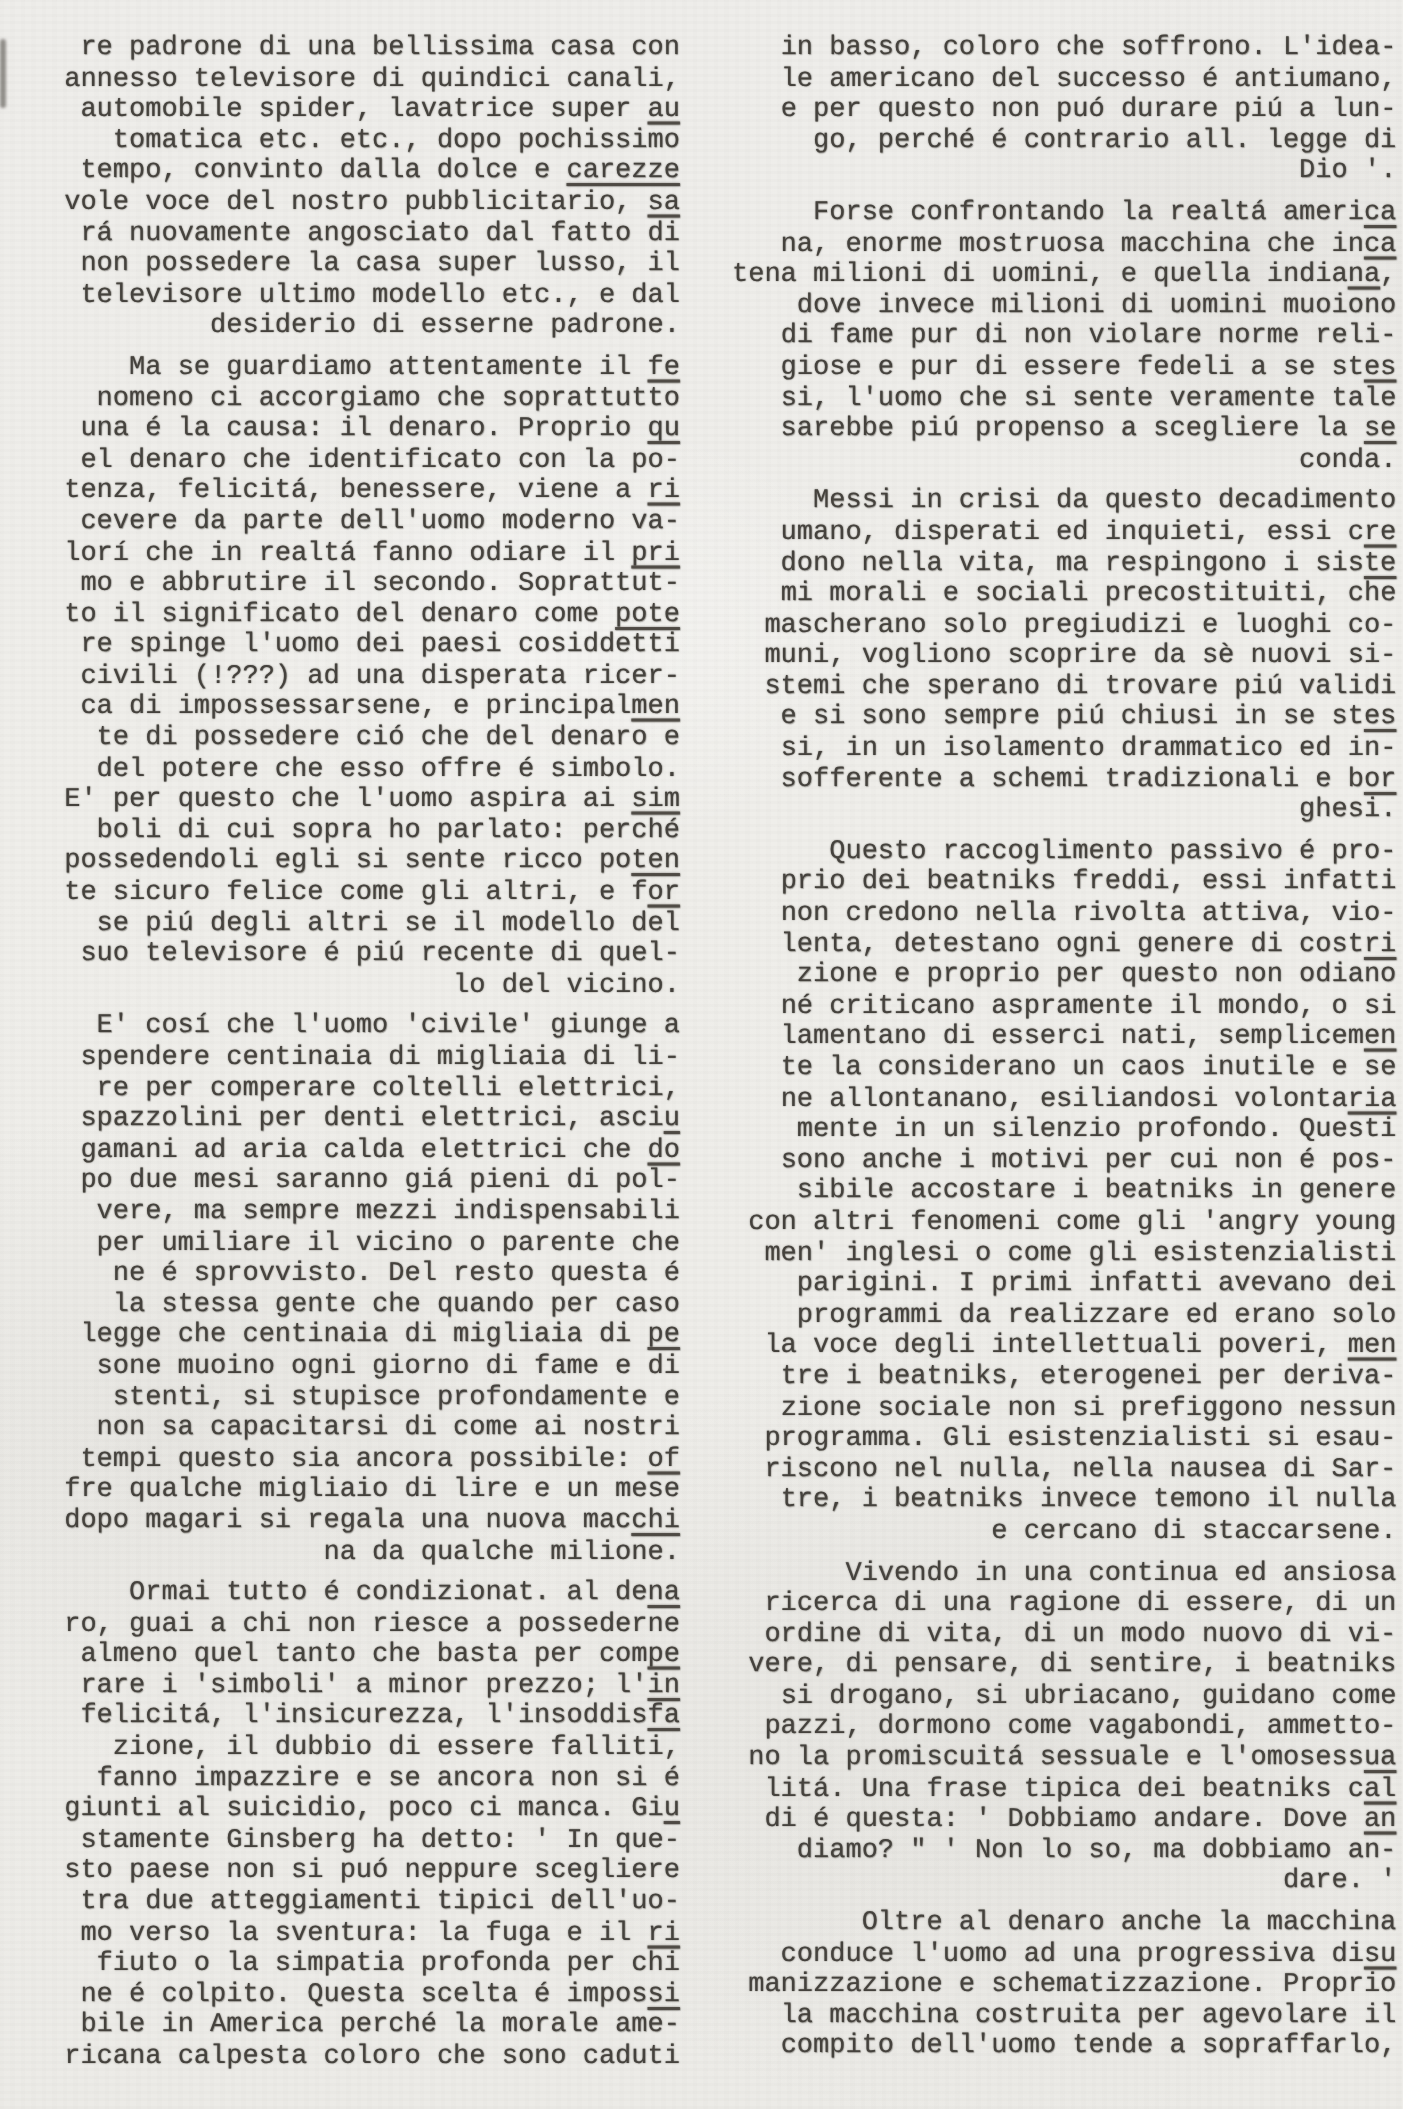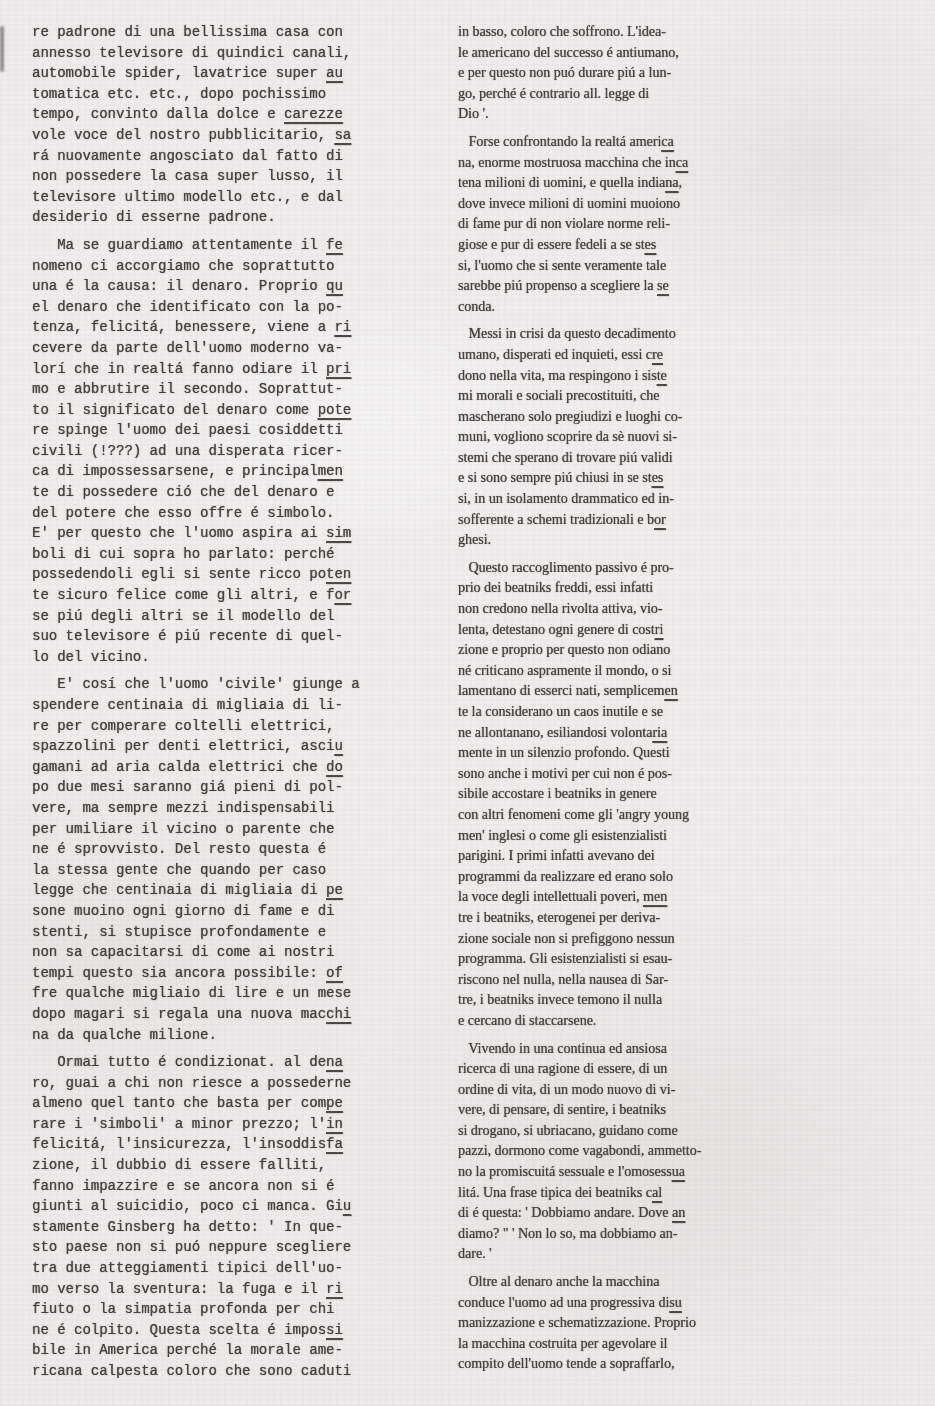--- a/index.html
+++ b/index.html
@@ -39,28 +39,29 @@
     width: 4px;
     height: 46px;
     background: rgba(70,66,60,0.55);
     border-radius: 2px;
     filter: blur(1px);
   }
   .col {
     position: absolute;
     top: 22px;
     white-space: pre;
-    font-size: 14px;
+    font-size: 18px;
     line-height: 20.6px;
     color: #45423d;
     text-shadow: 0 0 1.2px rgba(70,66,60,0.6), 0.4px 0.4px 0.6px rgba(70,66,60,0.35);
     letter-spacing: 0;
+    text-align: right;
   }
   .col-left  { left: 32px; }
-  .col-right { left: 458px; font-family: Liberation Serif, serif; }
+  .col-right { left: 488px; }
   .paragraph { margin: 0 0 7px 0; }
   .line { height: 20.6px; }
   .u {
     text-decoration: underline;
     text-decoration-thickness: 1.5px;
     text-underline-offset: 3.5px;
     text-decoration-color: rgba(70,66,60,0.85);
   }
 </style>
 </head>

